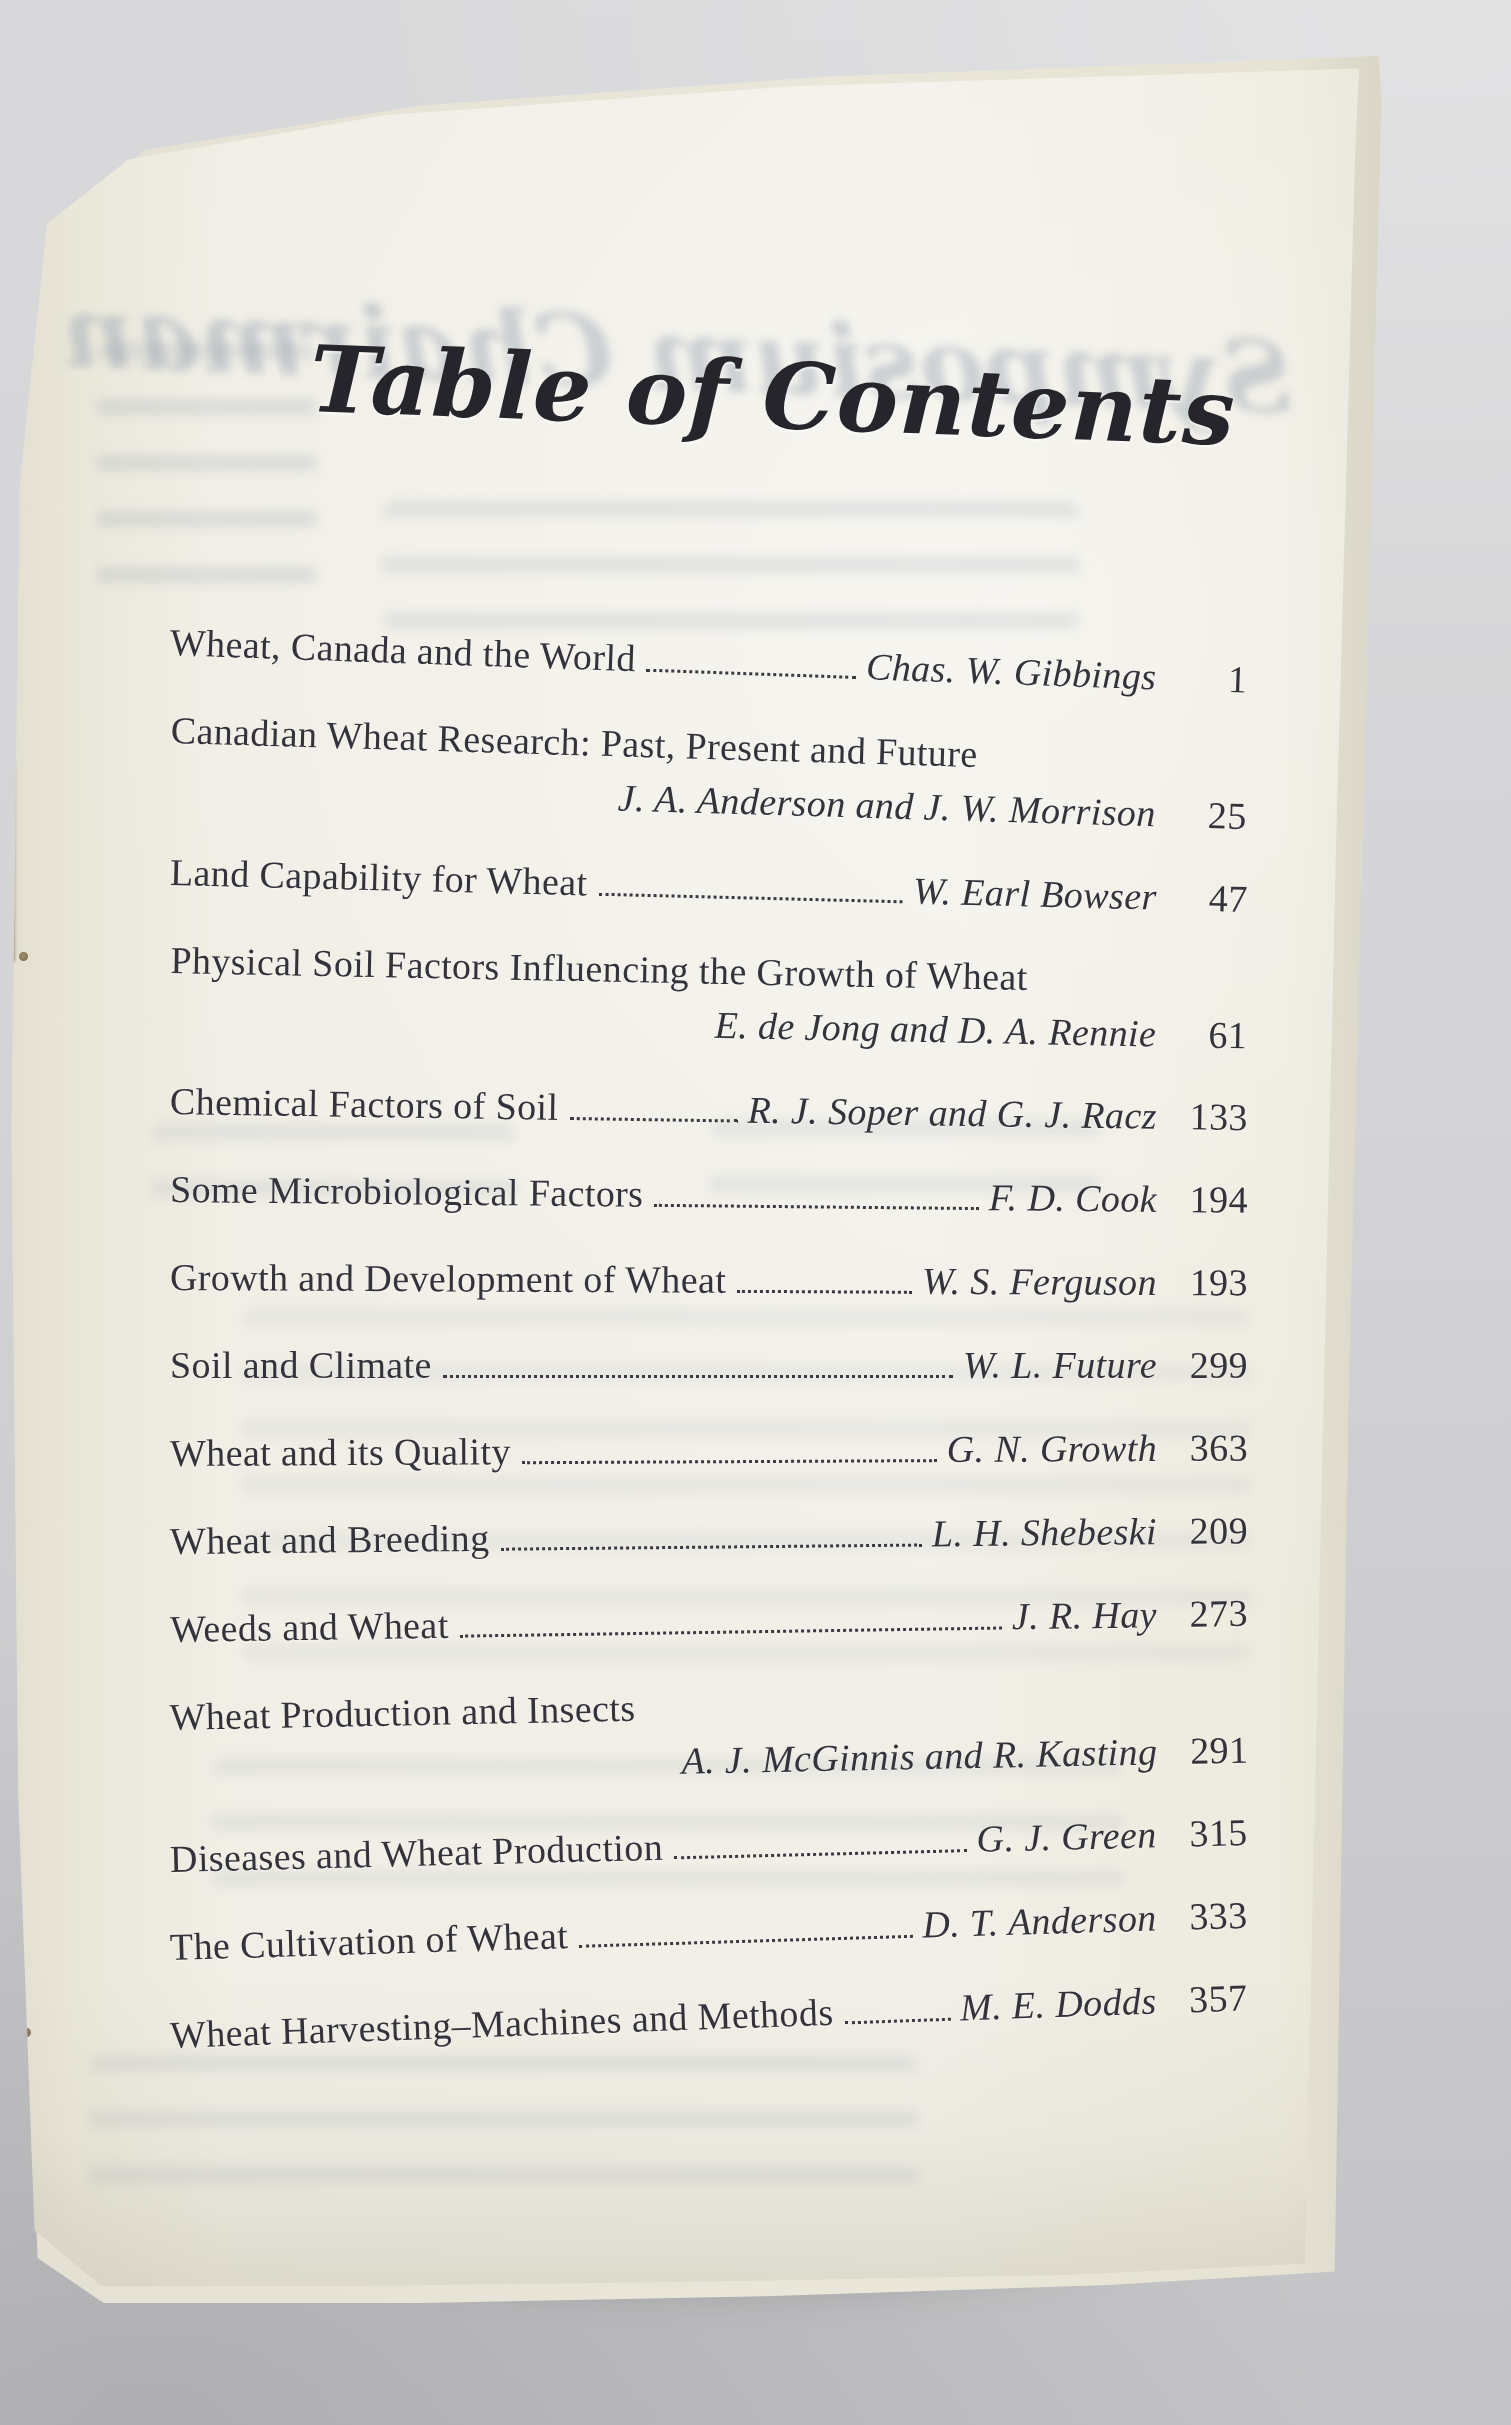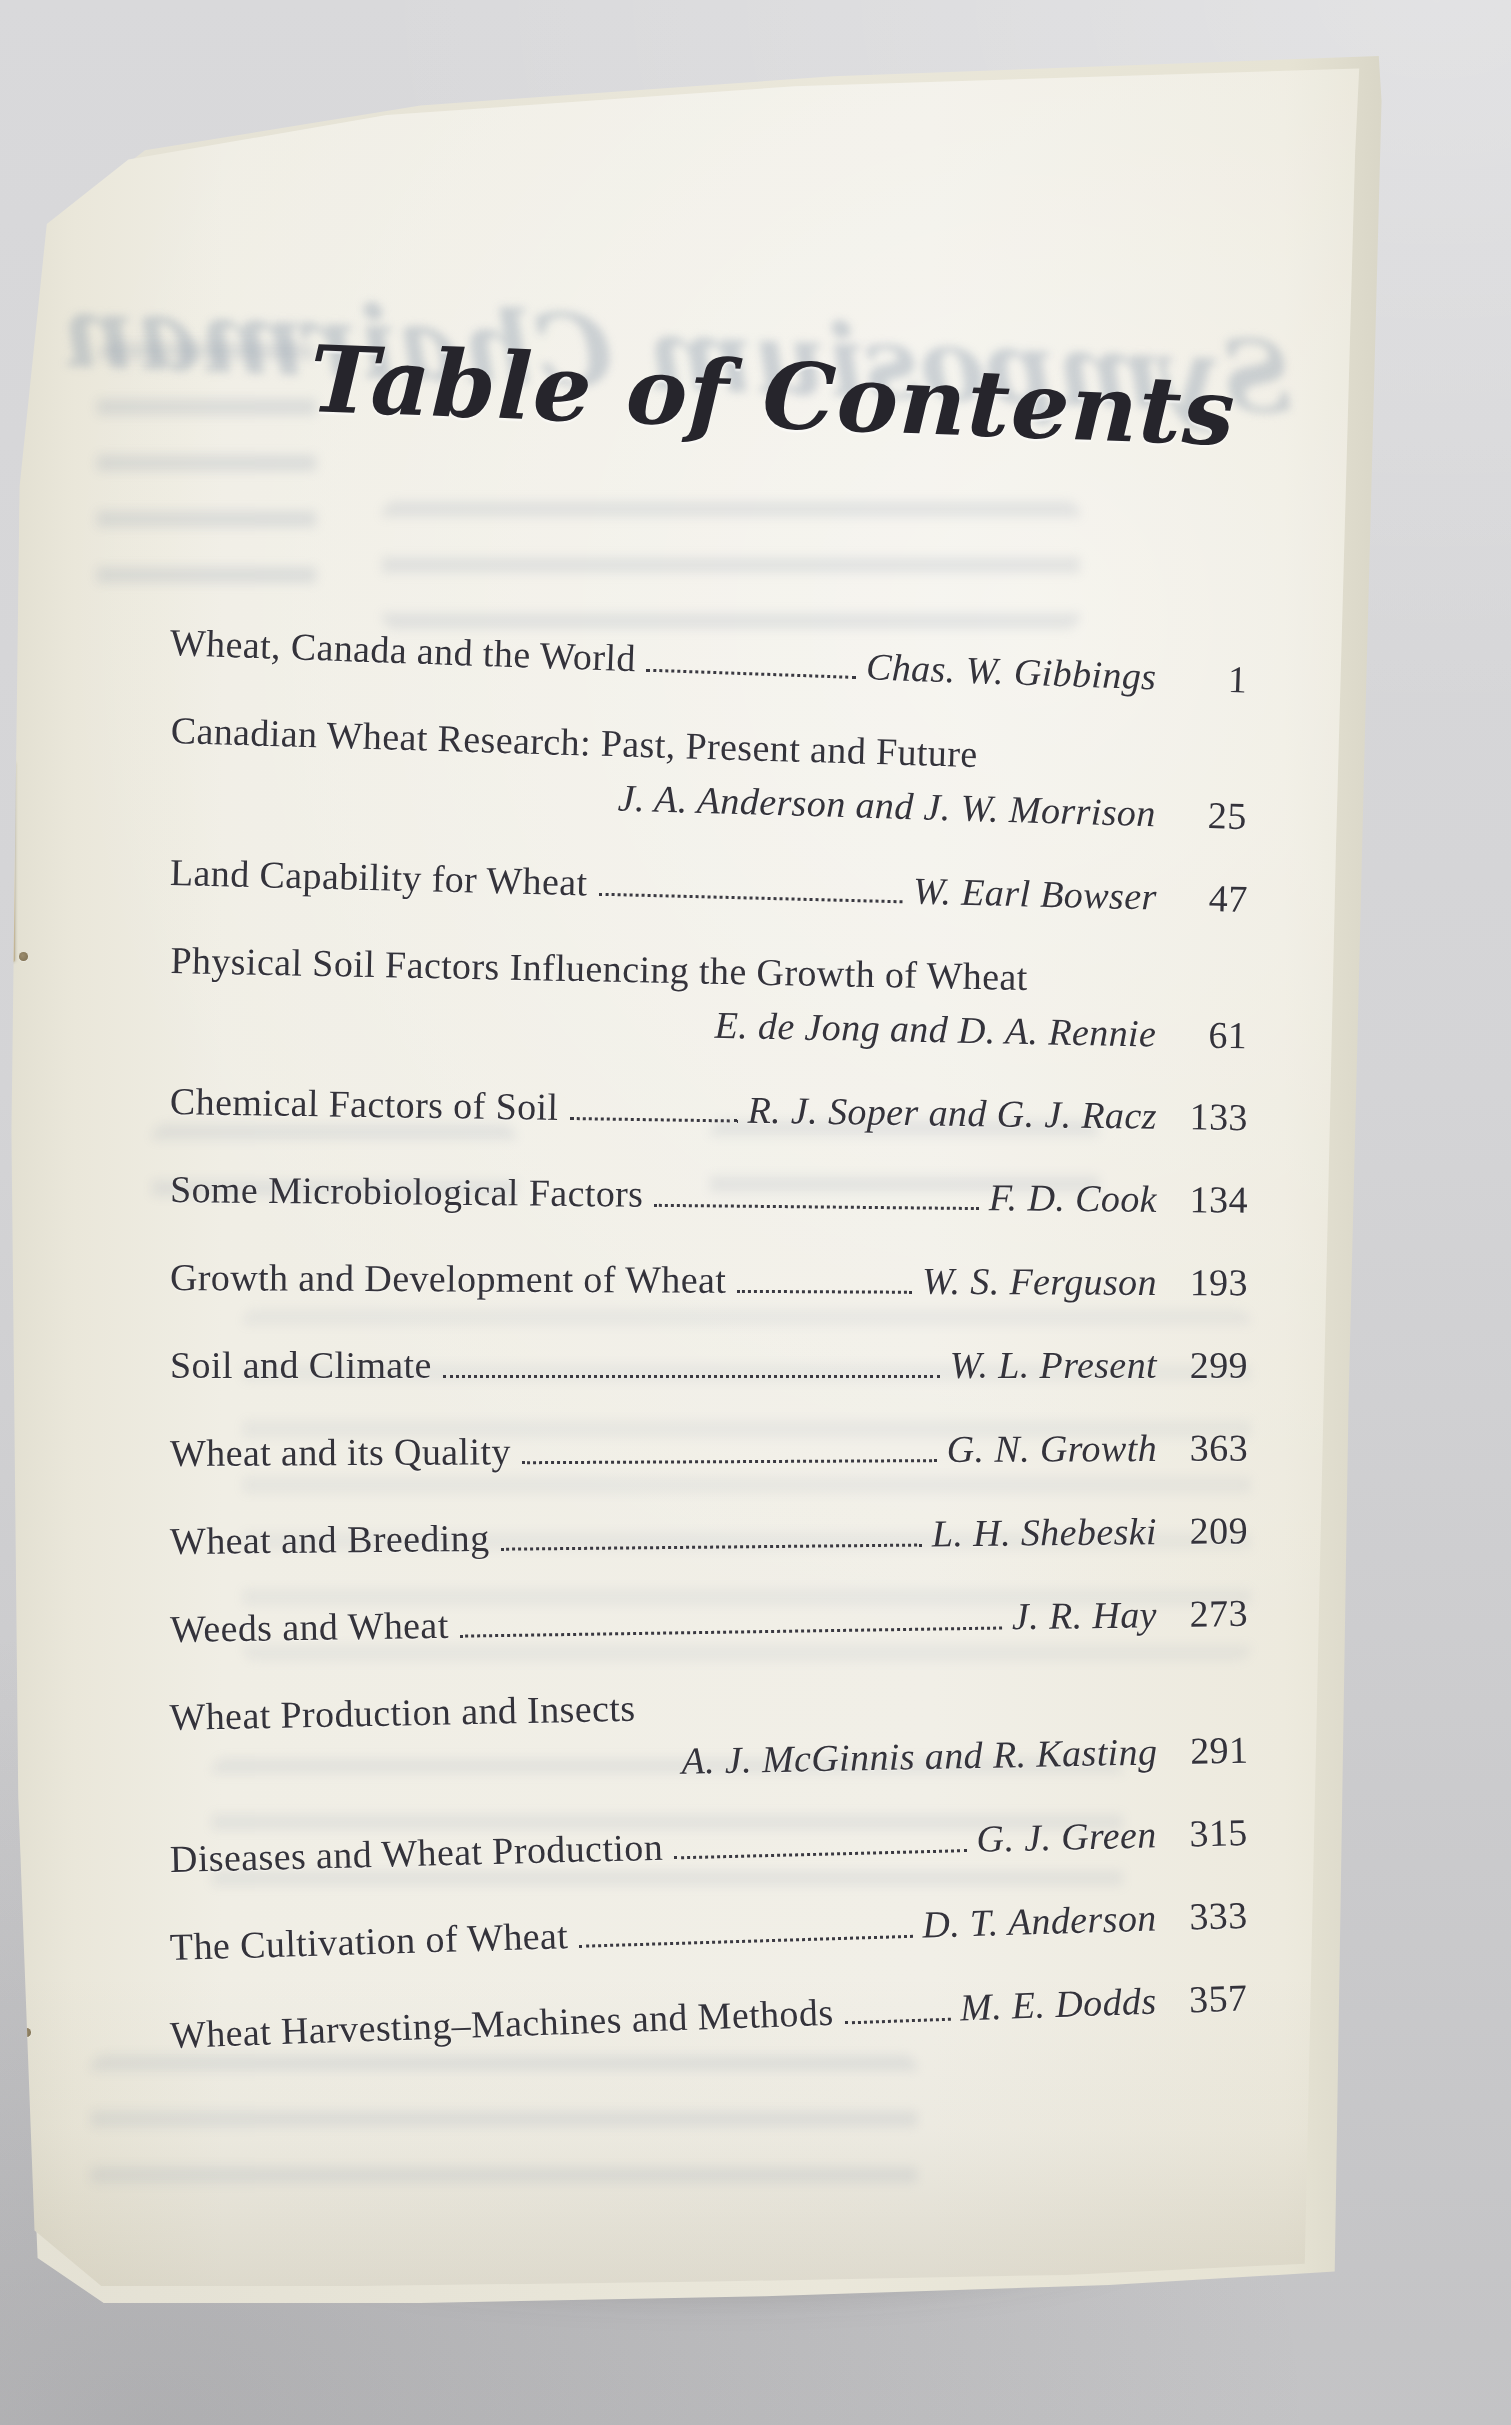--- a/index.html
+++ b/index.html
@@ -190,38 +190,38 @@
       <span class="a">R. J. Soper and G. J. Racz</span>
       <span class="p">133</span>
     </div>
   </div>
 
   <div class="entry" style="transform: rotate(0.57deg);">
     <div class="line">
       <span class="t">Some Microbiological Factors</span>
       <span class="leader"></span>
       <span class="a">F. D. Cook</span>
-      <span class="p">134</span>
+      <span class="p">194</span>
     </div>
   </div>
 
   <div class="entry" style="transform: rotate(0.29deg);">
     <div class="line">
       <span class="t">Growth and Development of Wheat</span>
       <span class="leader"></span>
       <span class="a">W. S. Ferguson</span>
       <span class="p">193</span>
     </div>
   </div>
 
   <div class="entry" style="transform: rotate(0deg);">
     <div class="line">
       <span class="t">Soil and Climate</span>
       <span class="leader"></span>
-      <span class="a">W. L. Present</span>
+      <span class="a">W. L. Future</span>
       <span class="p">299</span>
     </div>
   </div>
 
   <div class="entry" style="transform: rotate(-0.29deg);">
     <div class="line">
       <span class="t">Wheat and its Quality</span>
       <span class="leader"></span>
       <span class="a">G. N. Growth</span>
       <span class="p">363</span>

